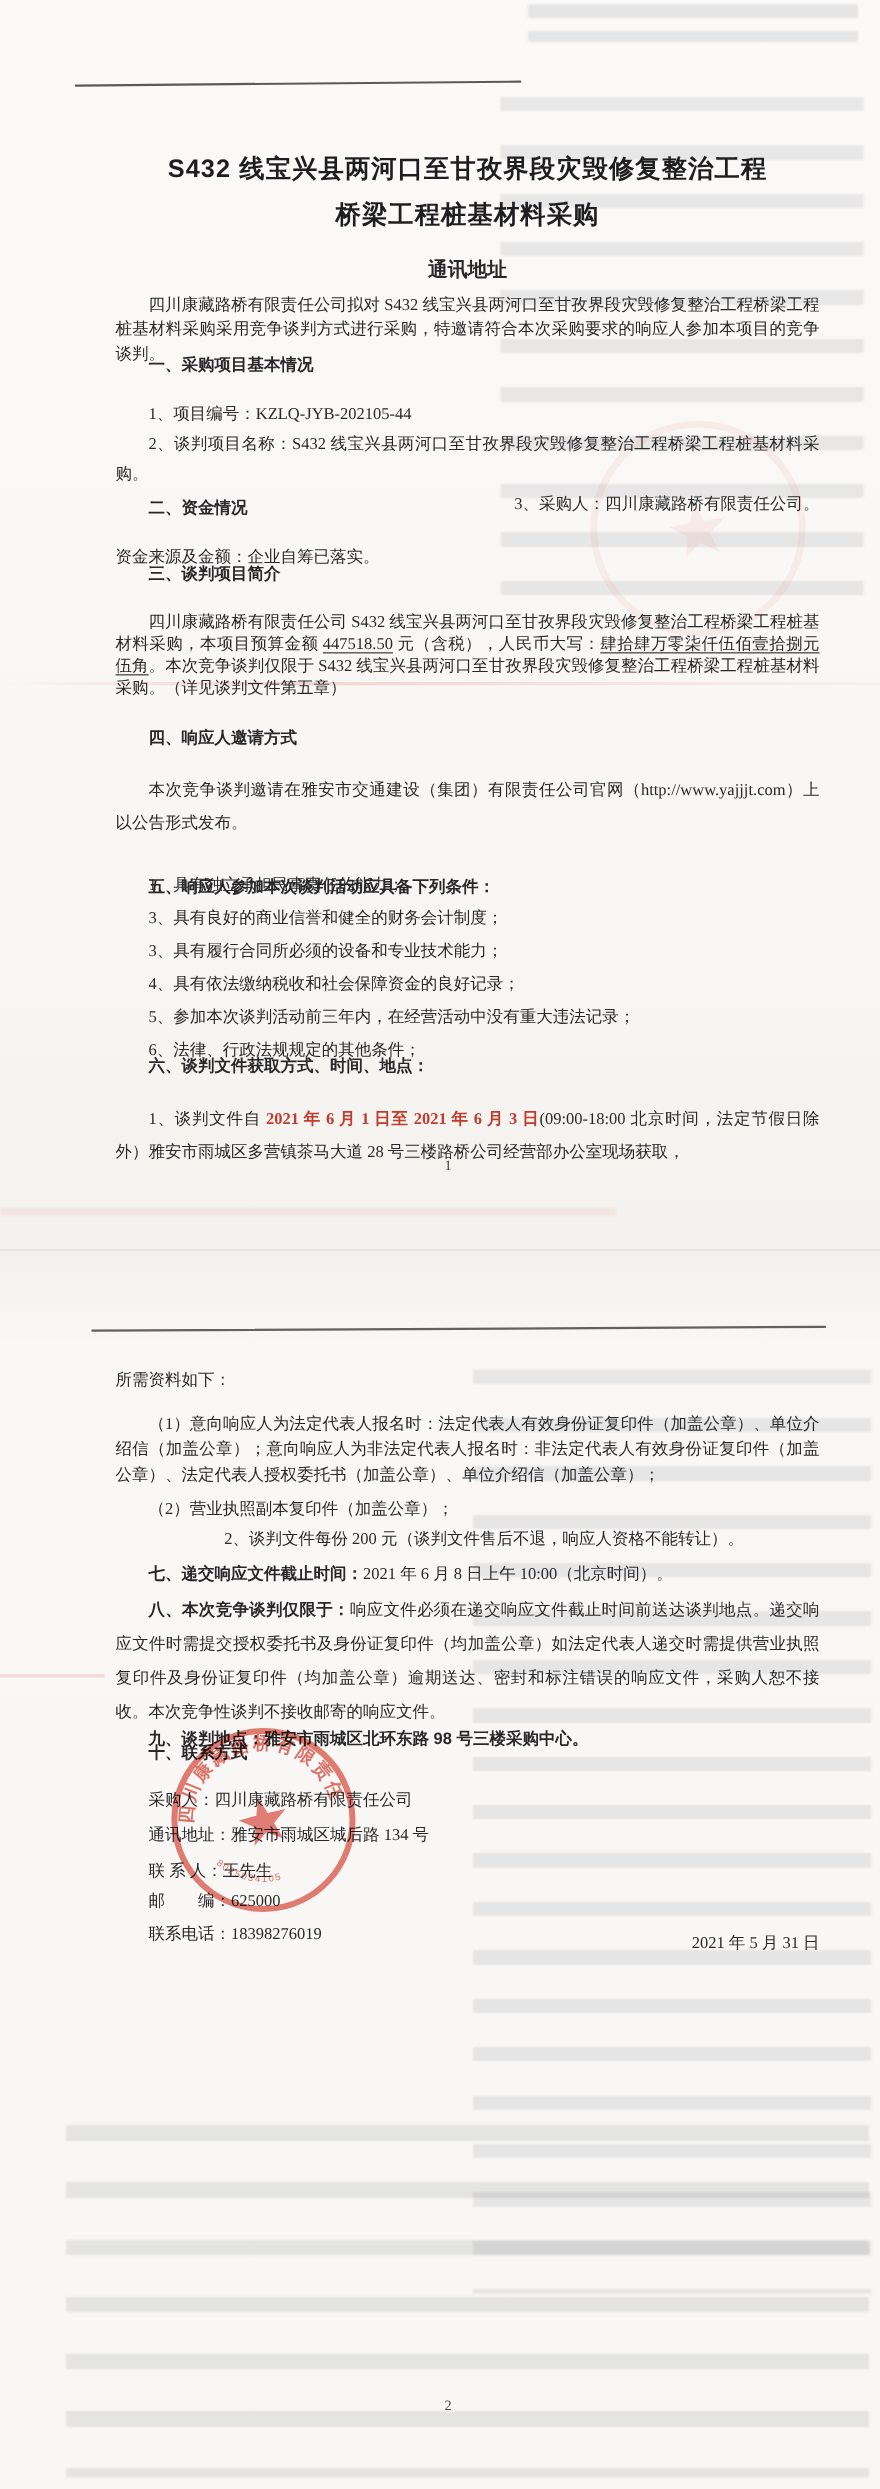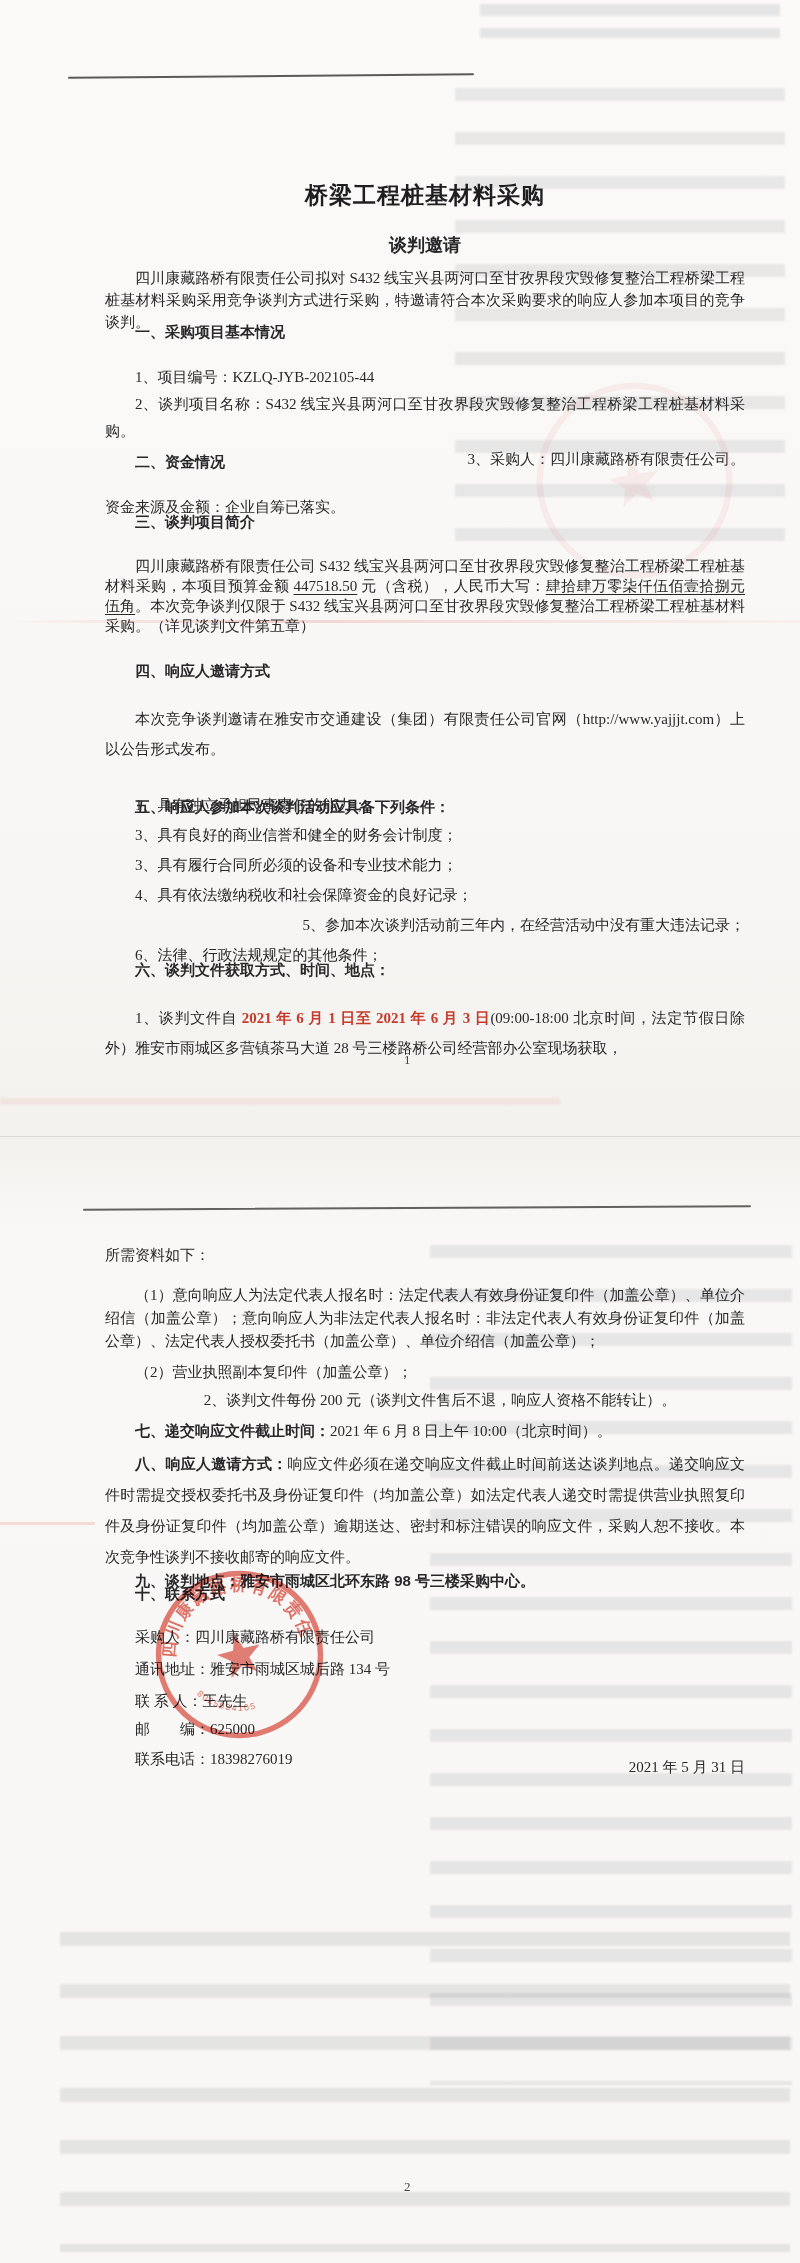--- a/index.html
+++ b/index.html
@@ -19,21 +19,21 @@
   .hei{font-family:"Liberation Sans","DejaVu Sans",sans-serif;font-weight:700;}
 
   .title{top:132px;text-align:center;font-size:23px;line-height:42px;letter-spacing:1px;color:#1e1e20;}
   .subtitle{top:233px;text-align:center;font-size:18px;}
   .intro{top:252px;line-height:22px;text-align:justify;}
   .s1h{top:320px;} .s1i1{top:350px;} .s1i2{top:376px;line-height:27px;text-align:justify;} .s1i3{top:432px;text-align:right;}
   .s2h{top:450px;} .s2b{top:480px;}
   .s3h{top:510px;} .s3p{top:541px;line-height:20px;text-align:justify;}
   .s4h{top:659px;} .s4b{top:689px;line-height:30px;text-align:justify;}
   .s5h{top:750px;margin-top:45px;}
-  .s5i1{top:778px;} .s5i2{top:808px;} .s5i3{top:838px;} .s5i4{top:868px;} .s5i5{top:898px;text-align:right;} .s5i6{top:928px;}
+  .s5i1{top:778px;} .s5i2{top:808px;} .s5i3{top:838px;} .s5i4{top:868px;} .s5i5{top:898px;} .s5i6{top:928px;}
   .s6h{top:958px;} .s6p{top:988px;line-height:30px;text-align:justify;}
   .pageno{position:absolute;left:404px;font-size:13px;color:#444;}
   .pn1{top:1052px;} .pn2{top:1042px;}
 
   .lead{top:106px;}
   .r1{top:132px;line-height:23px;text-align:justify;}
   .r2{top:208px;} .fee{top:236px;text-align:center;}
   .s7{top:267px;} .s8{top:296px;line-height:31px;text-align:justify;}
   .s9{top:417px;} .s10h{top:445px;}
   .c1{top:473px;} .c2{top:505px;} .c3{top:537px;} .c4{top:565px;} .c5{top:595px;}
@@ -70,24 +70,24 @@
     <div class="bleed bl-p1-right bl-bars"></div>
     <div class="streak st1"></div>
     <div class="streak st2"></div>
 
     <svg class="seal-bleed" viewBox="0 0 160 160">
       <circle cx="80" cy="80" r="74" fill="none" stroke="#dd5347" stroke-width="5"></circle>
       <polygon points="80,61 84.9,75.2 100,75.5 88,84.6 92.3,99 80,90.4 67.7,99 72,84.6 60,75.5 75.1,75.2" fill="#dd5347"></polygon>
     </svg>
 
     <div class="block title hei">
-      <br>
+      <span>S432 线宝兴县两河口至甘孜界段灾毁修复整治工程</span><br>
       <span>桥梁工程桩基材料采购</span>
     </div>
-    <div class="block subtitle hei">谈判邀请</div>
+    <div class="block subtitle hei">通讯地址</div>
 
     <p class="block intro indent">四川康藏路桥有限责任公司拟对 S432 线宝兴县两河口至甘孜界段灾毁修复整治工程桥梁工程桩基材料采购采用竞争谈判方式进行采购，特邀请符合本次采购要求的响应人参加本项目的竞争谈判。</p>
 
     <div class="block s1h indent hei">一、采购项目基本情况</div>
     <p class="block s1i1 indent">1、项目编号：KZLQ-JYB-202105-44</p>
     <p class="block s1i2 indent">2、谈判项目名称：S432 线宝兴县两河口至甘孜界段灾毁修复整治工程桥梁工程桩基材料采购。</p>
     <p class="block s1i3 indent">3、采购人：四川康藏路桥有限责任公司。</p>
 
     <div class="block s2h indent hei">二、资金情况</div>
     <p class="block s2b">资金来源及金额：企业自筹已落实。</p>
@@ -120,21 +120,21 @@
     <div class="bleed bl-p2-wide"></div>
     <div class="streak st3"></div>
 
     <div class="block lead">所需资料如下：</div>
     <p class="block r1 indent">（1）意向响应人为法定代表人报名时：法定代表人有效身份证复印件（加盖公章）、单位介绍信（加盖公章）；意向响应人为非法定代表人报名时：非法定代表人有效身份证复印件（加盖公章）、法定代表人授权委托书（加盖公章）、单位介绍信（加盖公章）；</p>
     <p class="block r2 indent">（2）营业执照副本复印件（加盖公章）；</p>
     <p class="block fee indent">2、谈判文件每份 200 元（谈判文件售后不退，响应人资格不能转让）。</p>
 
     <p class="block s7 indent"><span class="hei">七、递交响应文件截止时间：</span><span>2021 年 6 月 8 日上午 10:00（北京时间）。</span></p>
 
-    <p class="block s8 indent"><span class="hei">八、响应人邀请方式：</span><span>响应文件必须在递交响应文件截止时间前送达谈判地点。递交响应文件时需提交授权委托书及身份证复印件（均加盖公章）如法定代表人递交时需提供营业执照复印件及身份证复印件（均加盖公章）逾期送达、密封和标注错误的响应文件，采购人恕不接收。本次竞争性谈判不接收邮寄的响应文件。</span></p>
+    <p class="block s8 indent"><span class="hei">八、本次竞争谈判仅限于：</span><span>响应文件必须在递交响应文件截止时间前送达谈判地点。递交响应文件时需提交授权委托书及身份证复印件（均加盖公章）如法定代表人递交时需提供营业执照复印件及身份证复印件（均加盖公章）逾期送达、密封和标注错误的响应文件，采购人恕不接收。本次竞争性谈判不接收邮寄的响应文件。</span></p>
 
     <p class="block s9 indent"><span class="hei">九、谈判地点：</span><span class="hei">雅安市雨城区北环东路 98 号三楼采购中心。</span></p>
 
     <div class="block s10h indent hei">十、联系方式</div>
     <p class="block c1 indent">采购人：四川康藏路桥有限责任公司</p>
     <p class="block c2 indent">通讯地址：雅安市雨城区城后路 134 号</p>
     <p class="block c3 indent">联 系 人：王先生</p>
     <p class="block c4 indent">邮　　编：625000</p>
     <p class="block c5 indent">联系电话：18398276019</p>
 

